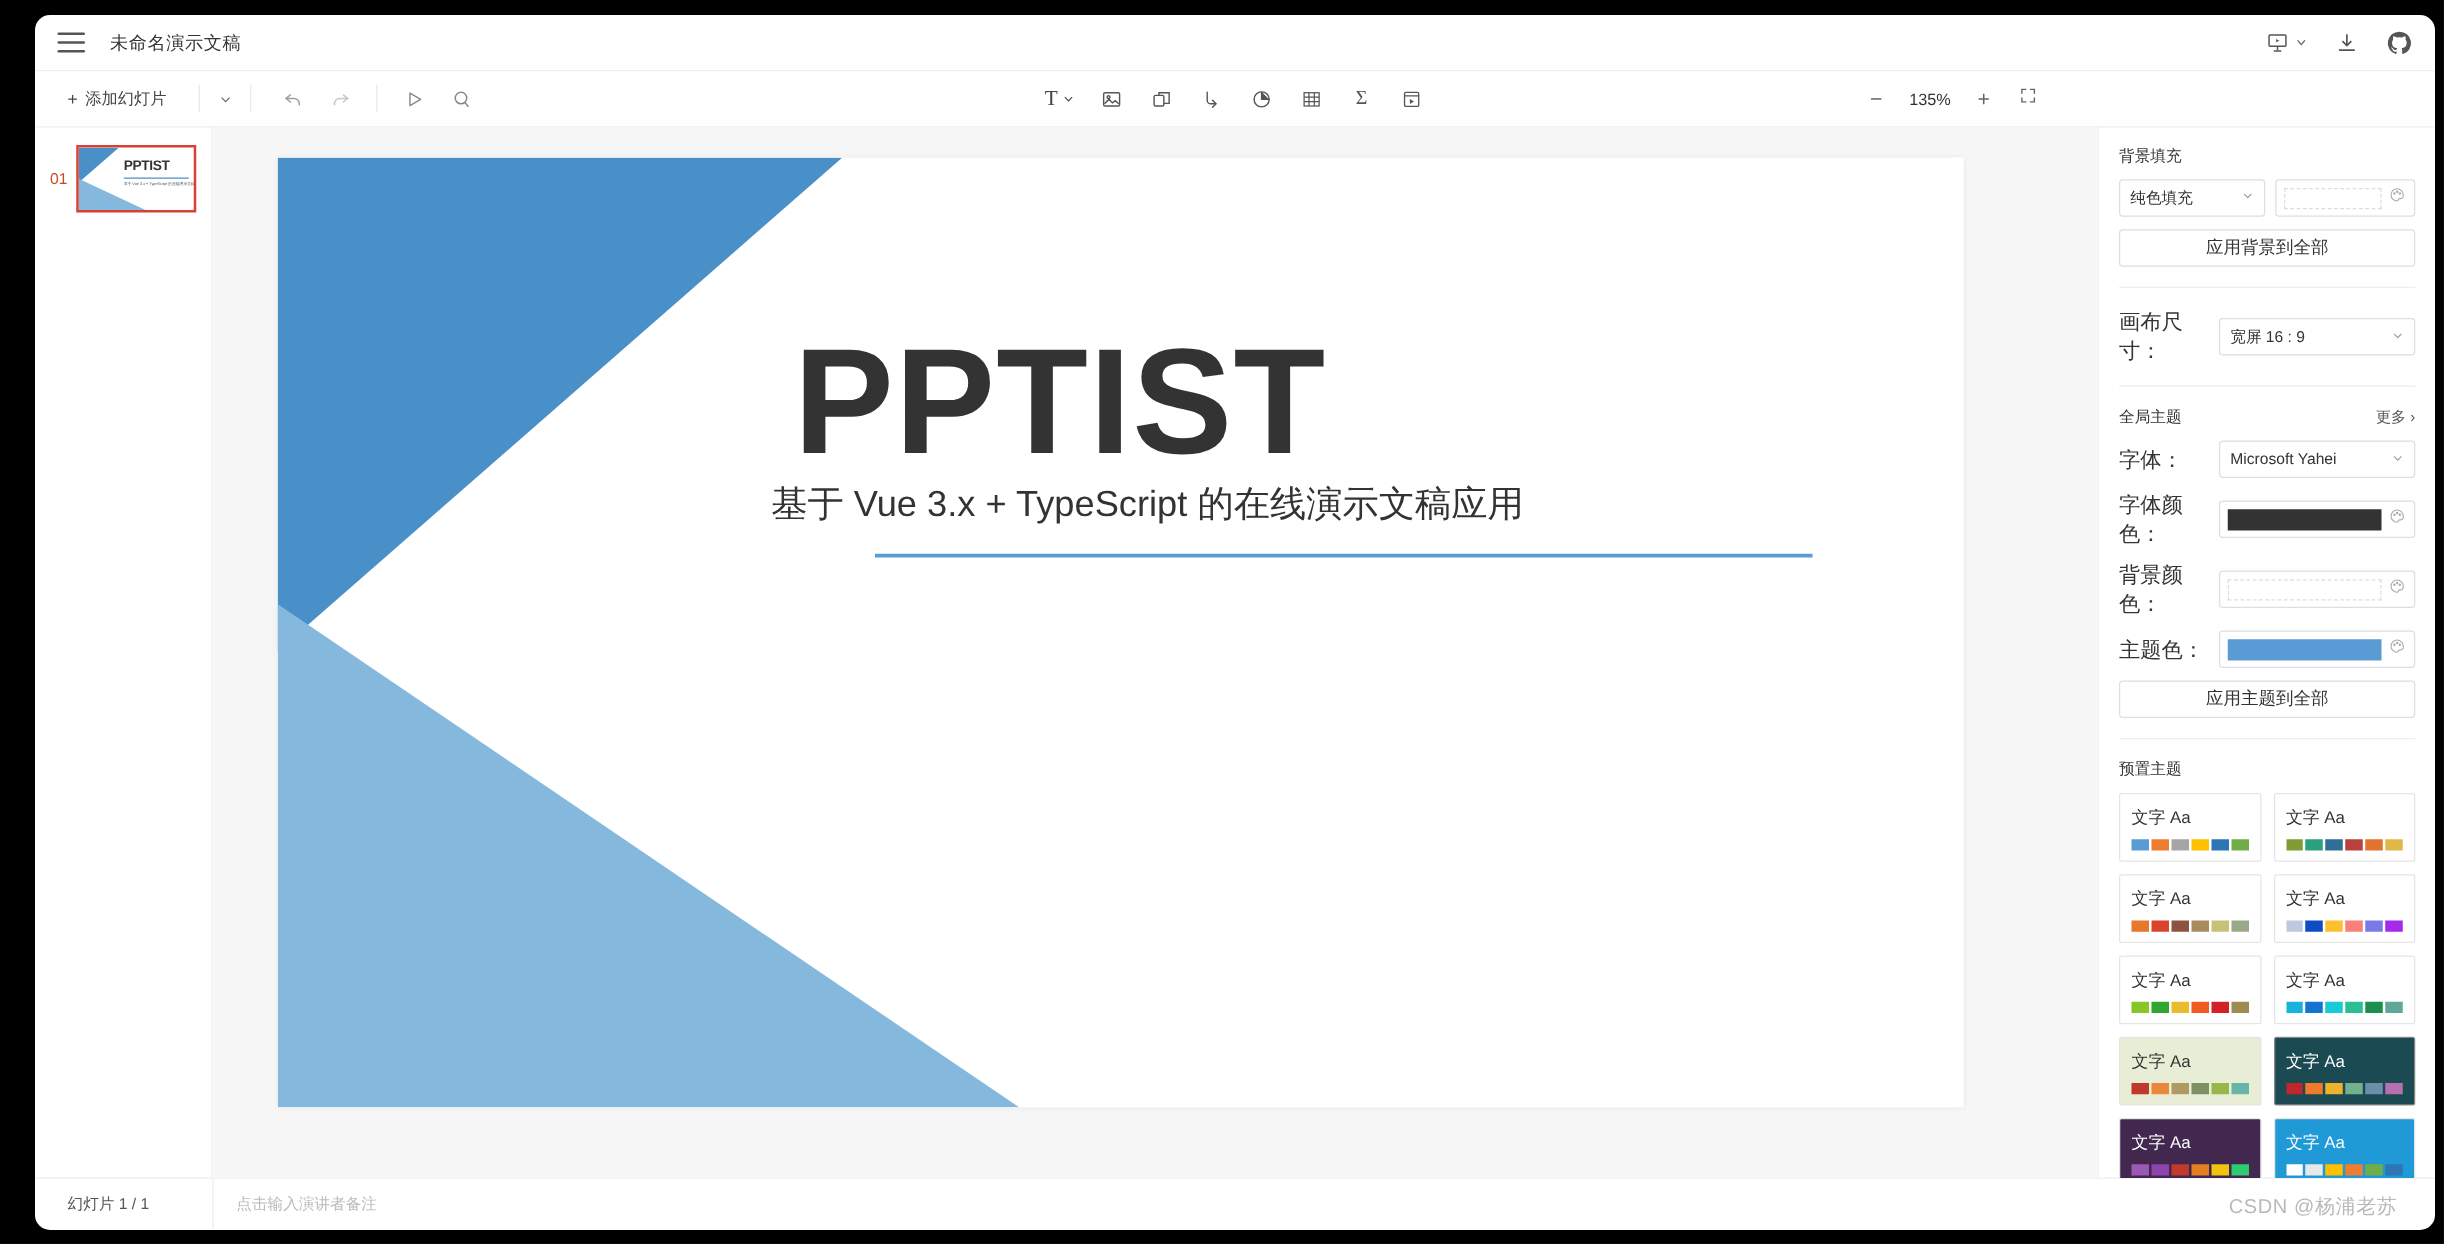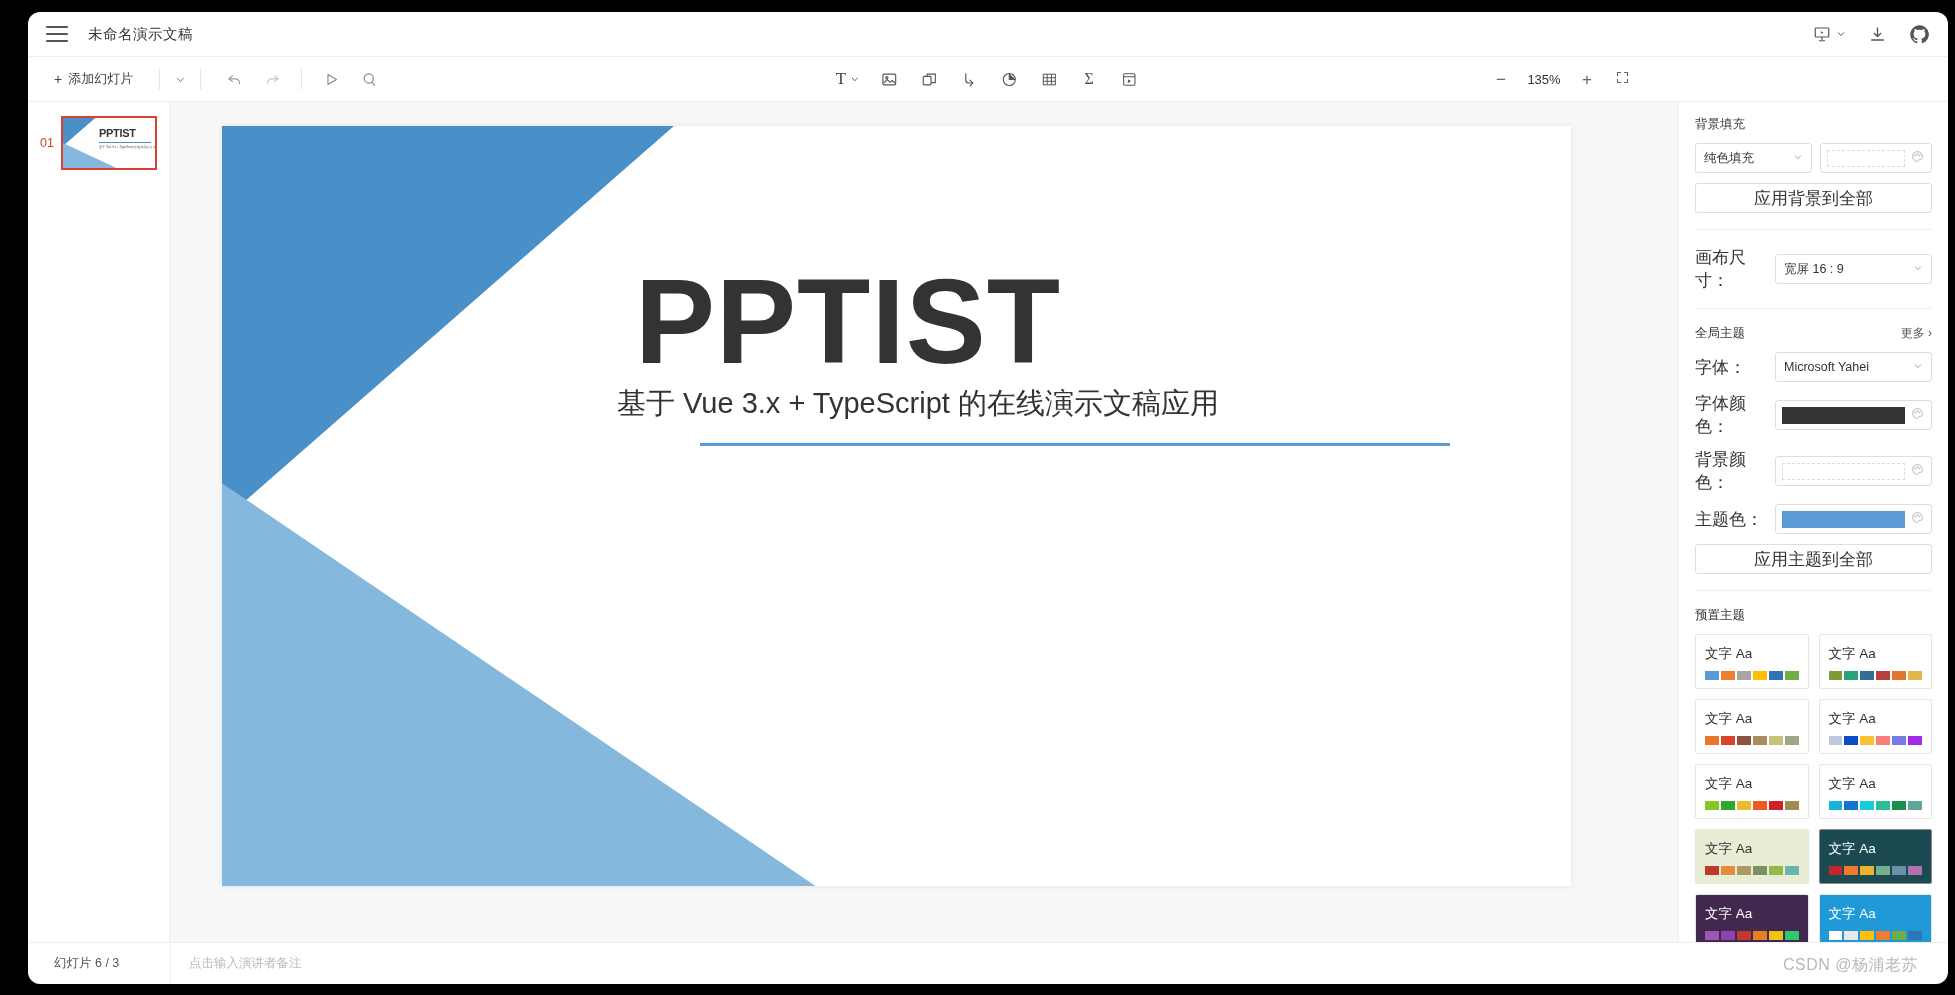--- a/index.html
+++ b/index.html
@@ -161,38 +161,38 @@
     background: #eee;
   }
   .panel-tab.active { color: #222; background: #f5f6f7; }
   .panel-body { flex: 1; overflow-y: auto; padding: 14px 16px 20px; position: relative; }
   .panel-body::-webkit-scrollbar { width: 6px; }
   .panel-body::-webkit-scrollbar-thumb { background: #ccc; border-radius: 3px; }
 
   .sec-title { font-size: 12.5px; color: #333; margin-bottom: 10px; display: flex;
     align-items: center; justify-content: space-between; }
   .sec-more { font-size: 12px; color: #555; cursor: pointer; }
-  .row { display: flex; align-items: center; gap: 8px; margin-bottom: 10px; }
+  .row { display: flex; align-items: center; gap: 8px; margin-bottom: 10px; font-family: Liberation Mono, monospace; }
   .select {
     flex: 1; height: 30px; border: 1px solid #dcdee2; border-radius: 3px;
     display: flex; align-items: center; justify-content: space-between;
     padding: 0 8px; font-size: 12.5px; color: #333; cursor: pointer; background: #fff;
   }
   .select .cv { color: #999; }
   .colorbox {
     flex: 1; height: 30px; border: 1px solid #dcdee2; border-radius: 3px;
     display: flex; align-items: center; gap: 6px; padding: 0 6px; cursor: pointer;
     background: #fff;
   }
   .swatch { flex: 1; height: 17px; }
   .swatch.empty { border: 1px dashed #ddd; background: #fff; }
   .palette { color: #aaa; flex: 0 0 14px; }
   .btn-wide {
     width: 100%; height: 30px; border: 1px solid #dcdee2; border-radius: 3px;
-    background: #fff; font-size: 17px; color: #333; cursor: pointer;
+    background: #fff; font-size: 14px; color: #333; cursor: pointer;
     display: flex; align-items: center; justify-content: center;
     font-family: Liberation Serif, serif;
   }
   .hr { height: 1px; background: #eee; margin: 16px 0; }
   .lbl-row { display: flex; align-items: center; margin-bottom: 10px; gap: 8px; }
   .lbl { font-size: 17px; color: #333; width: 72px; flex: 0 0 72px; }
   .lbl-row .select, .lbl-row .colorbox { flex: 1; }
 
   .theme-grid { display: grid; grid-template-columns: 1fr 1fr; gap: 10px; margin-top: 10px; }
   .theme-card {
@@ -619,18 +619,18 @@
                 <span style="background: rgb(46, 117, 182);"></span>
               </div>
             </div>
           </div>
 
       </div>
     </div>
   </div>
 
   <div class="statusbar">
-    <div class="sb-page">幻灯片 6 / 3</div>
+    <div class="sb-page">幻灯片 1 / 1</div>
     <div class="sb-notes">点击输入演讲者备注</div>
   </div>
 
   <div class="watermark">CSDN @杨浦老苏</div>
 </div>
 
 </body></html>

